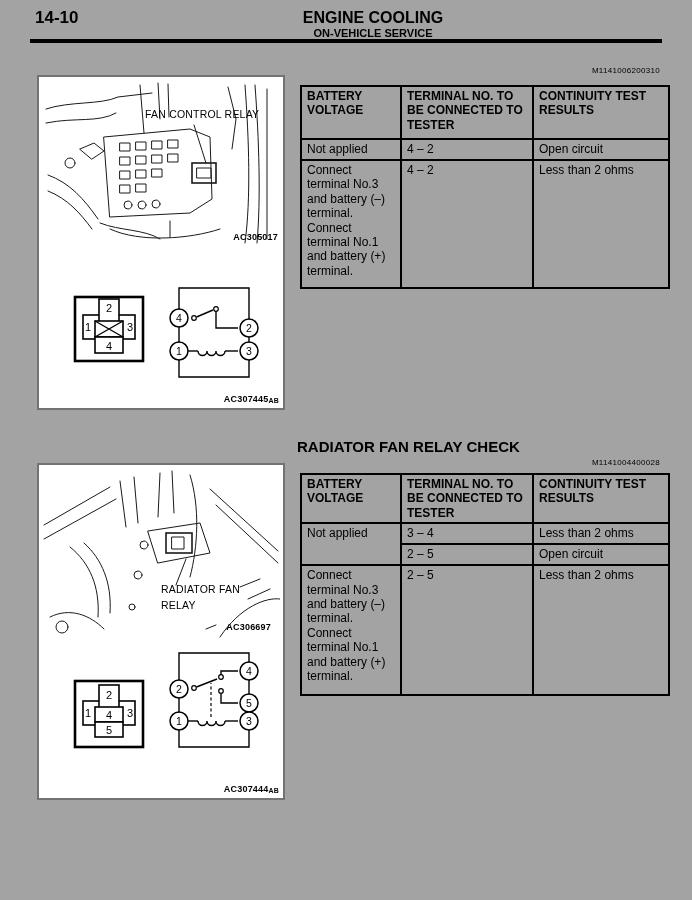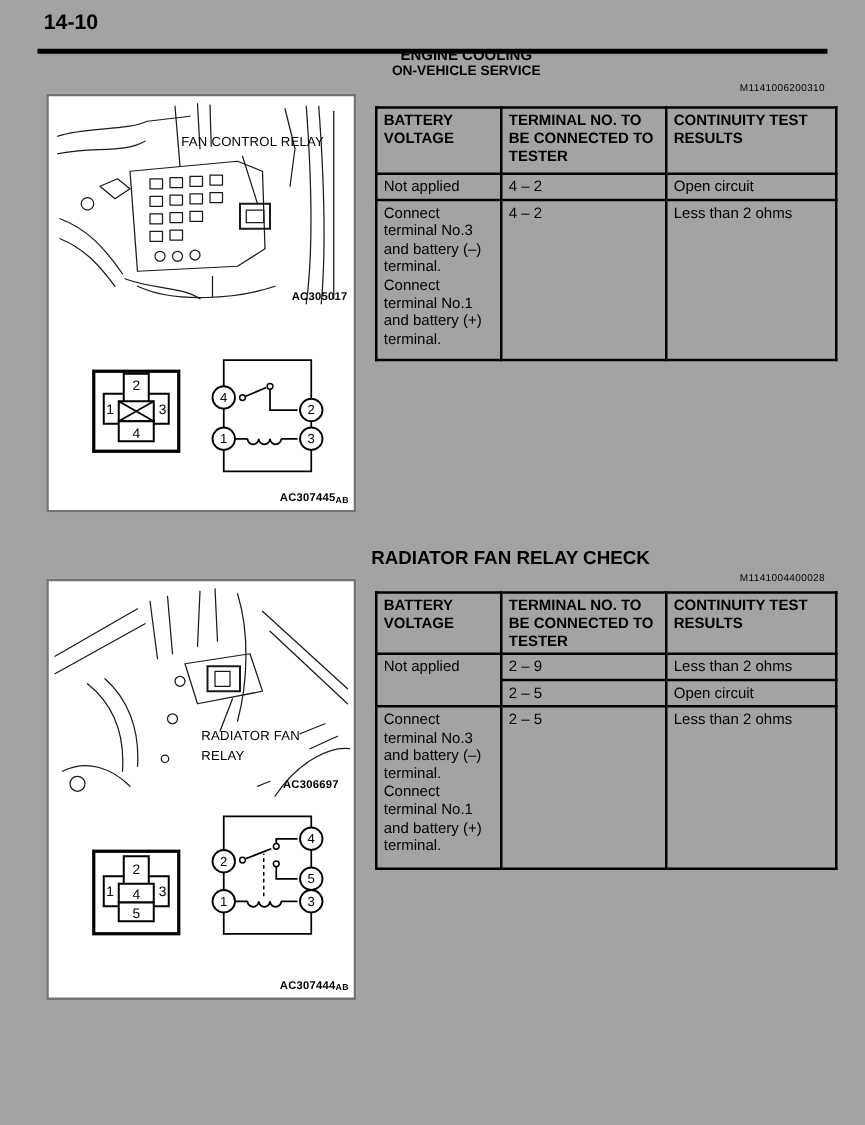--- a/index.html
+++ b/index.html
@@ -6,21 +6,21 @@
   .page {
     position:relative; width:692px; height:900px; background:#a3a3a3;
     font-family:"Liberation Sans", sans-serif; color:#000; overflow:hidden;
     margin:0 auto;
   }
   .abs { position:absolute; }
 
   
   .page-number { font-size:17px; font-weight:bold; }
   .running-head { text-align:center; font-weight:bold; }
-  .running-head .l1 { font-size:12px;margin-top:28px; }
+  .running-head .l1 { font-size:16px; }
   .running-head .l2 { font-size:11px; }
   .head-rule { background:#000; }
 
   
   .sec-title { font-size:15px; font-weight:bold; white-space:nowrap; }
   .doc-code { font-size:8px; text-align:right; letter-spacing:0.3px; }
 
   
   table.spec { border-collapse:collapse; table-layout:fixed; }
   table.spec th, table.spec td {
@@ -175,21 +175,21 @@
         <col style="width:136px">
       </colgroup>
     <tbody>
         <tr>
       <th style="height:41px;">BATTERY VOLTAGE</th>
       <th>TERMINAL NO. TO BE CONNECTED TO TESTER</th>
       <th>CONTINUITY TEST RESULTS</th>
     </tr>
     <tr>
       <td rowspan="2">Not applied</td>
-      <td style="height:15px;">2 – 9</td>
+      <td style="height:15px;">3 – 4</td>
       <td>Less than 2 ohms</td>
     </tr>
     <tr>
       <td style="height:15px;">2 – 5</td>
       <td>Open circuit</td>
     </tr>
     <tr>
       <td style="height:124px;">Connect terminal No.3 and battery (–) terminal. Connect terminal No.1 and battery (+) terminal.</td>
       <td>2 – 5</td>
       <td>Less than 2 ohms</td>

